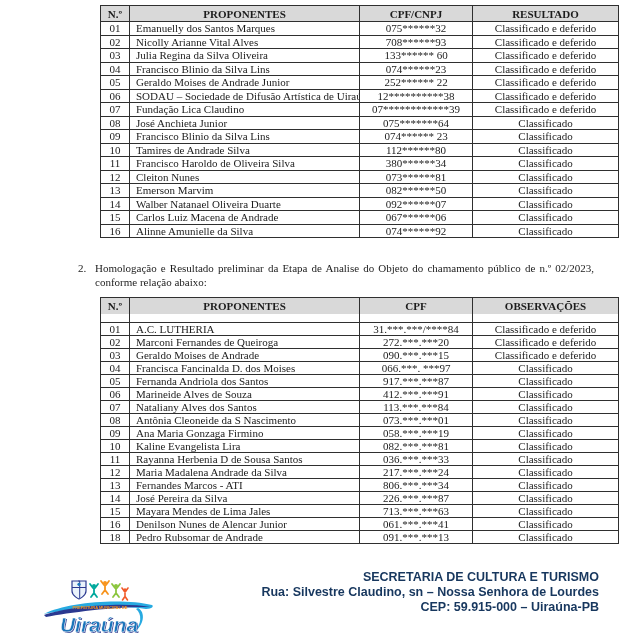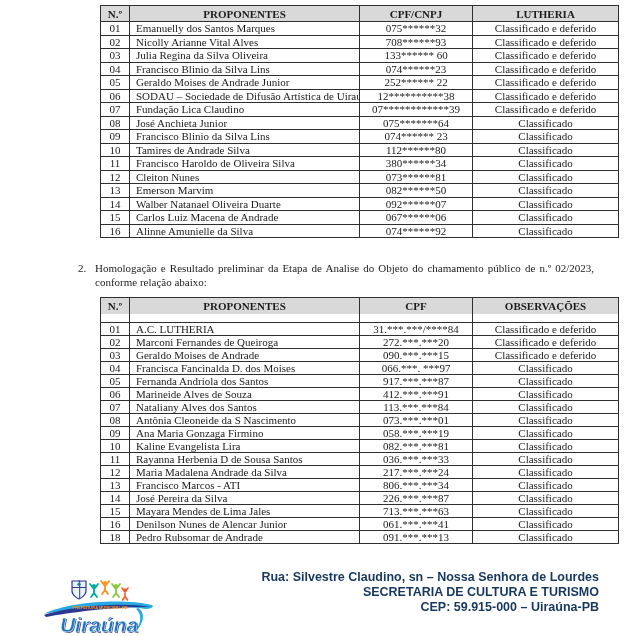--- a/index.html
+++ b/index.html
@@ -71,21 +71,21 @@
     <col class="w-num">
       <col class="w-name">
       <col class="w-cpf">
       <col class="w-result">
   </colgroup>
   <thead>
     <tr>
       <th>N.º</th>
       <th>PROPONENTES</th>
       <th>CPF/CNPJ</th>
-      <th>LUTHERIA</th>
+      <th>RESULTADO</th>
     </tr>
   </thead>
   <tbody>
 
       <tr>
         <td>01</td>
         <td>Emanuelly dos Santos Marques</td>
         <td>075******32</td>
         <td>Classificado e deferido</td>
       </tr>
@@ -306,21 +306,21 @@
 
       <tr>
         <td>12</td>
         <td>Maria Madalena Andrade da Silva</td>
         <td>217.***.***24</td>
         <td>Classificado</td>
       </tr>
 
       <tr>
         <td>13</td>
-        <td>Francisco Marcos - ATI</td>
+        <td>Fernandes Marcos - ATI</td>
         <td>806.***.***34</td>
         <td>Classificado</td>
       </tr>
 
       <tr>
         <td>14</td>
         <td>José Pereira da Silva</td>
         <td>226.***.***87</td>
         <td>Classificado</td>
       </tr>
@@ -384,17 +384,17 @@
         <path d="M2 37 C 28 28, 82 24, 108 29 C 80 28, 28 34, 4 39 Z" fill="#2b3990"></path>
         <path d="M96 30 C 104 34, 102 48, 92 54 C 100 46, 100 36, 94 31 Z" fill="#27aae1"></path>
       </g>
       <text x="58" y="31" font-size="4" font-family="Liberation Sans, sans-serif" font-weight="bold" fill="#f7941d" text-anchor="middle">PREFEITURA MUNICIPAL DE</text>
       <text x="57" y="54" font-size="21" font-family="Liberation Sans, sans-serif" font-weight="bold" font-style="italic" fill="#2b3990" text-anchor="middle" opacity="0.9" transform="translate(1,1)">Uiraúna</text>
       <text x="57" y="54" font-size="21" font-family="Liberation Sans, sans-serif" font-weight="bold" font-style="italic" fill="#1b75bb" stroke="#ffffff" stroke-width="0.5" text-anchor="middle">Uiraúna</text>
       <text x="58" y="62.5" font-size="5" font-family="Liberation Serif, serif" font-style="italic" fill="#c1272d" text-anchor="middle">Construindo o futuro com você!</text>
     </svg>
   </div>
   <div class="footer-address">
+    <div>SECRETARIA DE CULTURA E TURISMO</div>
     <div>Rua: Silvestre Claudino, sn – Nossa Senhora de Lourdes</div>
-    <div>SECRETARIA DE CULTURA E TURISMO</div>
     <div>CEP: 59.915-000 – Uiraúna-PB</div>
   </div>
 </div>
 
 </body></html>

